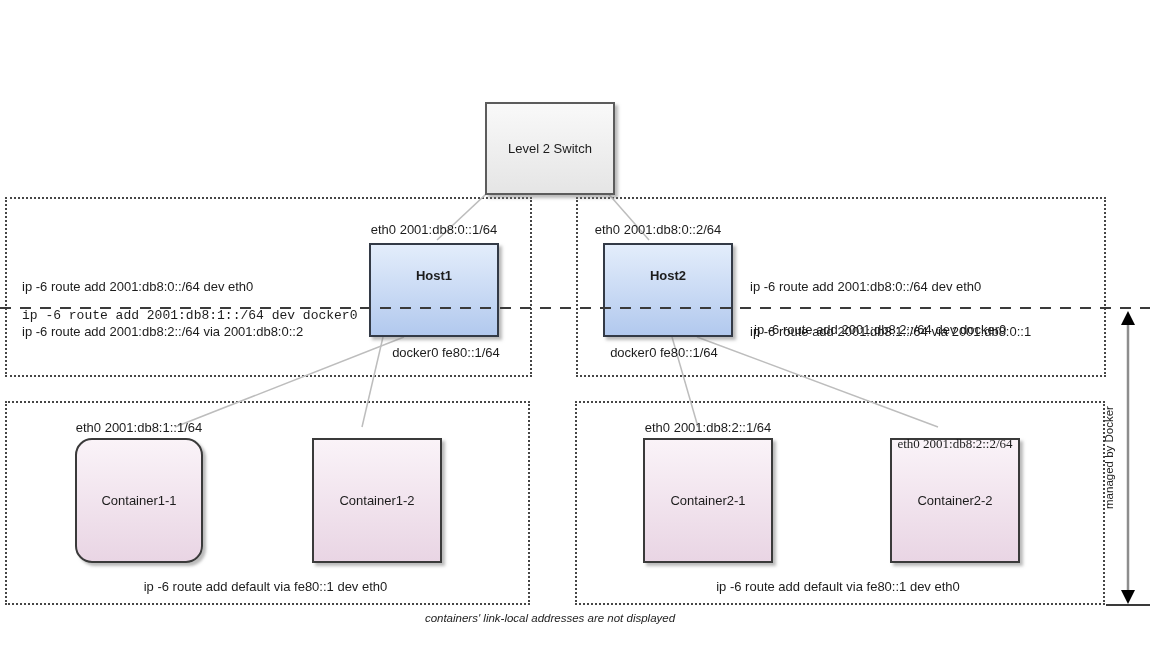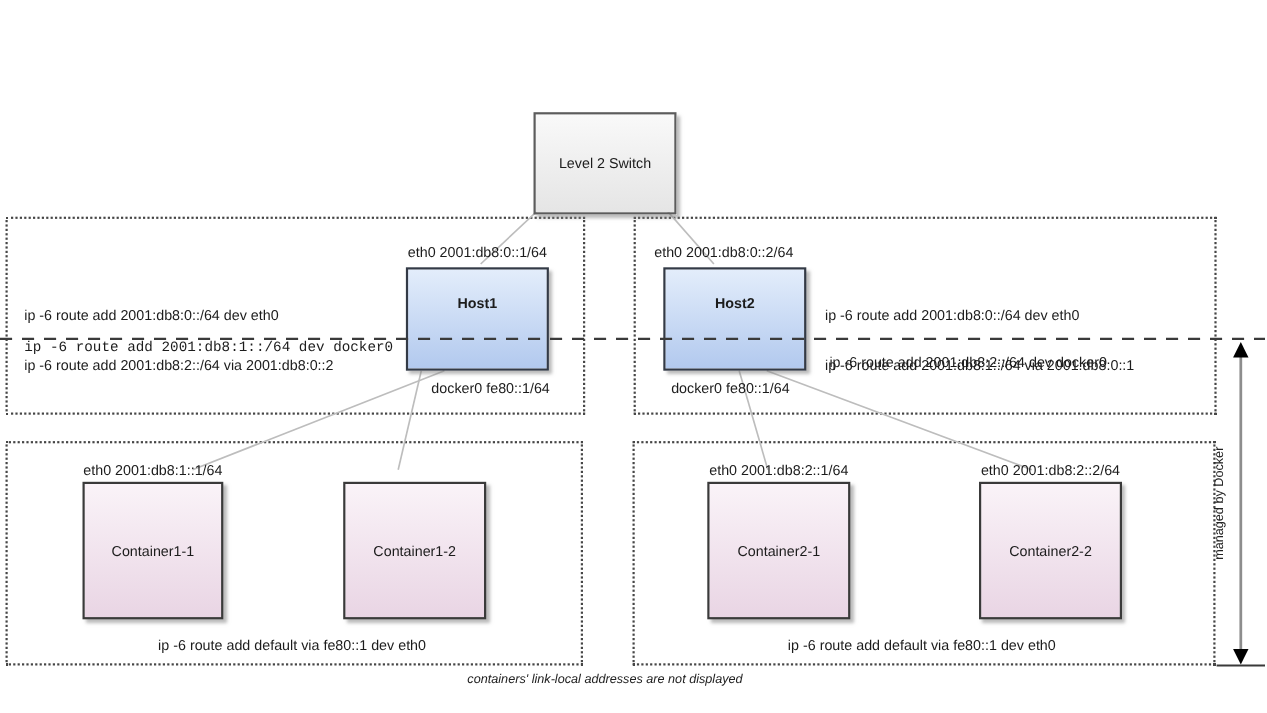--- a/index.html
+++ b/index.html
@@ -73,21 +73,21 @@
     <span class="node-label">Level 2 Switch</span>
   </div>
 
   <div class="node host-node" style="left:369px;top:243px;width:126px;height:90px;">
     <span class="node-label">Host1</span>
   </div>
   <div class="node host-node" style="left:603px;top:243px;width:126px;height:90px;">
     <span class="node-label">Host2</span>
   </div>
 
-  <div class="node container-node" style="left:75px;top:438px;width:124px;height:121px;">
+  <div class="node container-node" style="left:75px;top:438px;width:124px;height:121px;border-radius:17px;">
     <span class="node-label">Container1-1</span>
   </div>
   <div class="node container-node" style="left:312px;top:438px;width:126px;height:121px;">
     <span class="node-label">Container1-2</span>
   </div>
   <div class="node container-node" style="left:643px;top:438px;width:126px;height:121px;">
     <span class="node-label">Container2-1</span>
   </div>
   <div class="node container-node" style="left:890px;top:438px;width:126px;height:121px;">
     <span class="node-label">Container2-2</span>
@@ -101,21 +101,21 @@
     <line x1="1106" y1="605" x2="1150" y2="605" stroke="#3a3a3a" stroke-width="2"></line>
   </svg>
 
   <div class="iface-label" style="left:324px;top:222px;">eth0 2001:db8:0::1/64</div>
   <div class="iface-label" style="left:548px;top:222px;">eth0 2001:db8:0::2/64</div>
   <div class="iface-label" style="left:336px;top:345px;">docker0 fe80::1/64</div>
   <div class="iface-label" style="left:554px;top:345px;">docker0 fe80::1/64</div>
 
   <div class="iface-label" style="left:29px;top:420px;">eth0 2001:db8:1::1/64</div>
   <div class="iface-label" style="left:598px;top:420px;">eth0 2001:db8:2::1/64</div>
-  <div class="iface-label" style="left:845px;top:420px;">eth0 2001:db8:2::2/64</div>
+  <div class="iface-label" style="left:845px;top:436px;font-family:Liberation Serif, serif;">eth0 2001:db8:2::2/64</div>
 
   <div class="route-text" style="left:22px;top:249px;">
     <div>ip -6 route add 2001:db8:0::/64 dev eth0</div>
     <div>ip -6 route add 2001:db8:2::/64 via 2001:db8:0::2</div>
   </div>
   <div class="route-text" style="left:22px;top:308px;font-family:Liberation Mono, monospace;">ip -6 route add 2001:db8:1::/64 dev docker0</div>
 
   <div class="route-text" style="left:750px;top:249px;">
     <div>ip -6 route add 2001:db8:0::/64 dev eth0</div>
     <div>ip -6 route add 2001:db8:1::/64 via 2001:db8:0::1</div>

